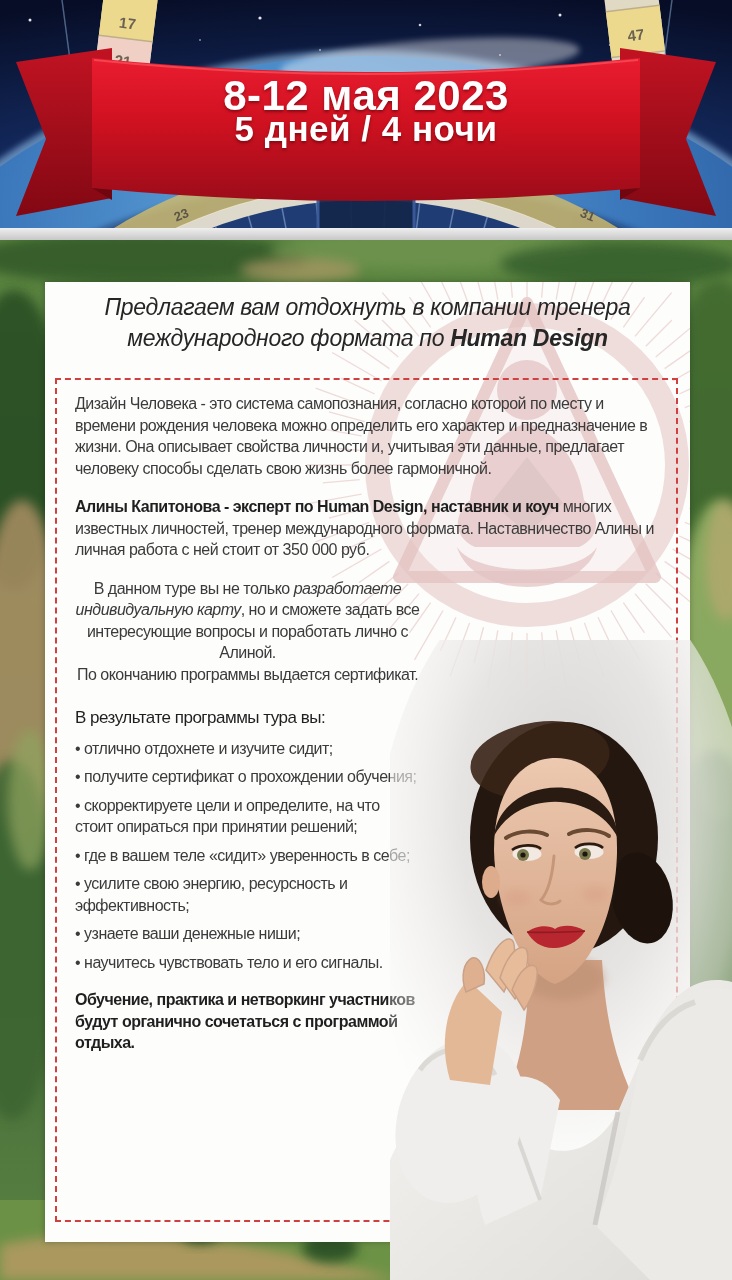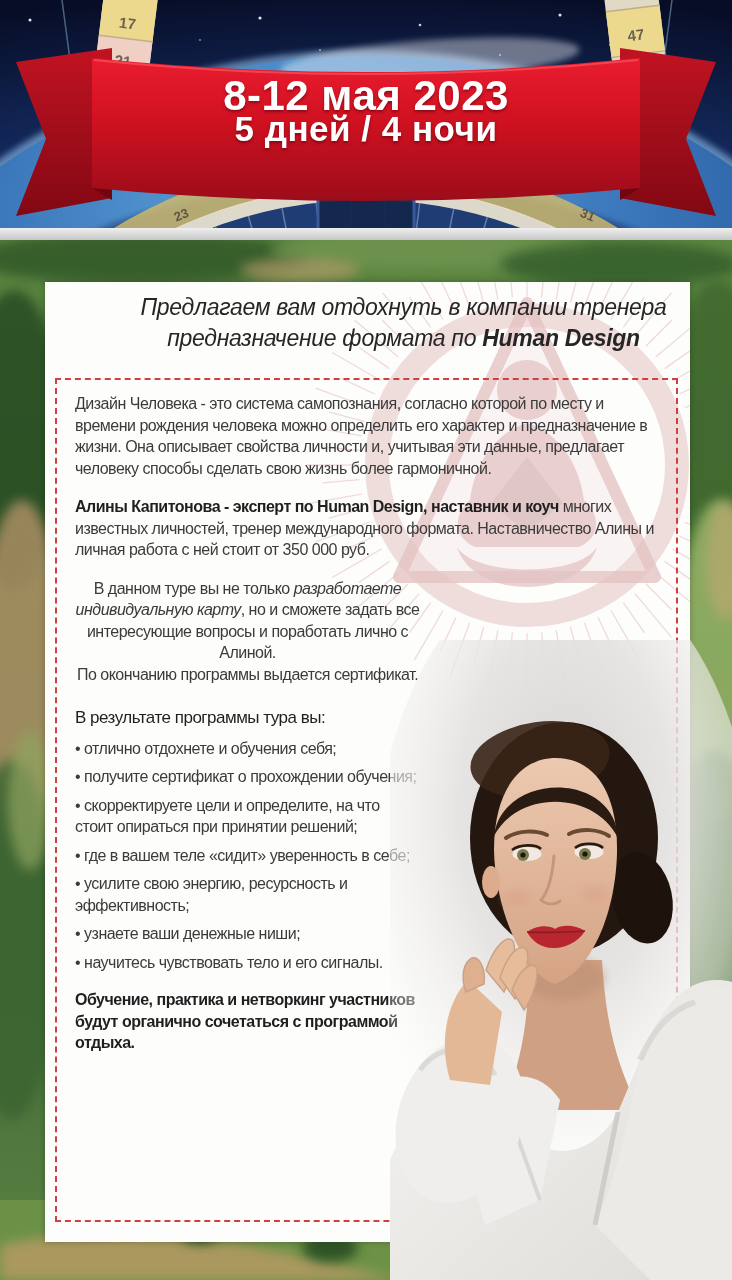--- a/index.html
+++ b/index.html
@@ -19,21 +19,21 @@
            background:linear-gradient(#efefef,#c7c7c7);}
 
   
   .landscape{position:absolute;left:0;top:240px;width:732px;height:1040px;overflow:hidden;}
 
   
   .card{position:absolute;left:45px;top:282px;width:645px;height:960px;background:#fdfdfc;
         overflow:hidden;box-shadow:0 0 6px rgba(0,0,0,.25);}
   .watermark{position:absolute;left:262px;top:-97px;width:440px;height:560px;opacity:.55;}
   .card-heading{position:absolute;left:0;top:10px;width:100%;text-align:center;
-                font-style:italic;font-size:23px;line-height:31px;color:#262626;letter-spacing:-.3px;padding-left:36px;}
+                font-style:italic;font-size:23px;line-height:31px;color:#262626;letter-spacing:-.3px;}
   .card-heading strong{font-weight:bold;}
   .dashed-box{position:absolute;left:10px;top:96px;right:12px;bottom:20px;
               border:2px dashed #d04040;}
   .card-content{position:absolute;left:30px;top:111px;width:583px;color:#3b3b3b;
                 font-size:16px;line-height:21.5px;letter-spacing:-.5px;}
   .card-content .p{margin:0 0 17px;}
   .card-content .narrow{width:345px;text-align:center;}
   .card-content strong{color:#1f1f1f;}
   .results-heading{font-weight:normal;font-size:17px;color:#1f1f1f;margin:22px 0 9px;width:345px;}
   .bullets{width:345px;}
@@ -297,32 +297,32 @@
       <g fill="#cf9494" opacity=".75">
         <circle cx="220" cy="205" r="30"></circle>
         <path d="M220,238 C188,248 168,278 163,315 C146,330 146,352 168,362 L272,362 C294,352 294,330 277,315 C272,278 252,248 220,238 Z"></path>
         <path d="M150,362 C168,392 272,392 290,362 C282,388 252,402 220,402 C188,402 158,388 150,362 Z"></path>
         <path d="M220,272 L184,318 L220,348 L256,318 Z" fill="#b87f7f"></path>
       </g>
     </svg>
 
     <div class="card-heading">
       <div>Предлагаем вам отдохнуть в компании тренера</div>
-      <div><span>предназначение формата по </span><strong>Human Design</strong></div>
+      <div><span>международного формата по </span><strong>Human Design</strong></div>
     </div>
 
     <div class="dashed-box"></div>
 
     <div class="card-content">
       <div class="p"><span>Дизайн Человека - это система самопознания, согласно которой по месту и времени рождения человека можно определить его характер и предназначение в жизни. Она описывает свойства личности и, учитывая эти данные, предлагает человеку способы сделать свою жизнь более гармоничной.</span></div>
       <div class="p"><strong>Алины Капитонова - эксперт по Human Design, наставник и коуч </strong><span>многих известных личностей, тренер международного формата. Наставничество Алины и личная работа с ней стоит от 350 000 руб.</span></div>
       <div class="p narrow"><span>В данном туре вы не только </span><em>разработаете индивидуальную карту</em><span>, но и сможете задать все интересующие вопросы и поработать лично с Алиной.</span><br><span>По окончанию программы выдается сертификат.</span></div>
       <div class="results-heading">В результате программы тура вы:</div>
       <div class="bullets" id="bullets">
-          <div class="bullet">• отлично отдохнете и обучения себя;</div>
+          <div class="bullet">• отлично отдохнете и изучите сидит;</div>
           <div class="bullet">• получите сертификат о прохождении обучения;</div>
           <div class="bullet">• скорректируете цели и определите, на что стоит опираться при принятии решений;</div>
           <div class="bullet">• где в вашем теле «сидит» уверенность в себе;</div>
           <div class="bullet">• усилите свою энергию, ресурсность и эффективность;</div>
           <div class="bullet">• узнаете ваши денежные ниши;</div>
           <div class="bullet">• научитесь чувствовать тело и его сигналы.</div>
         </div>
       <div class="closing">Обучение, практика и нетворкинг участников будут органично сочетаться с программой отдыха.</div>
     </div>
   </div>

